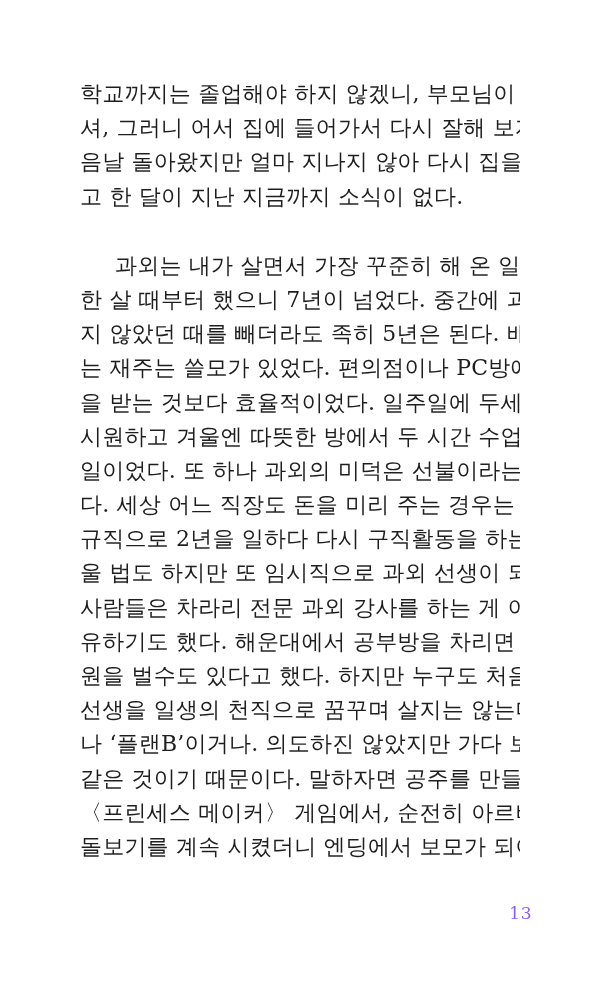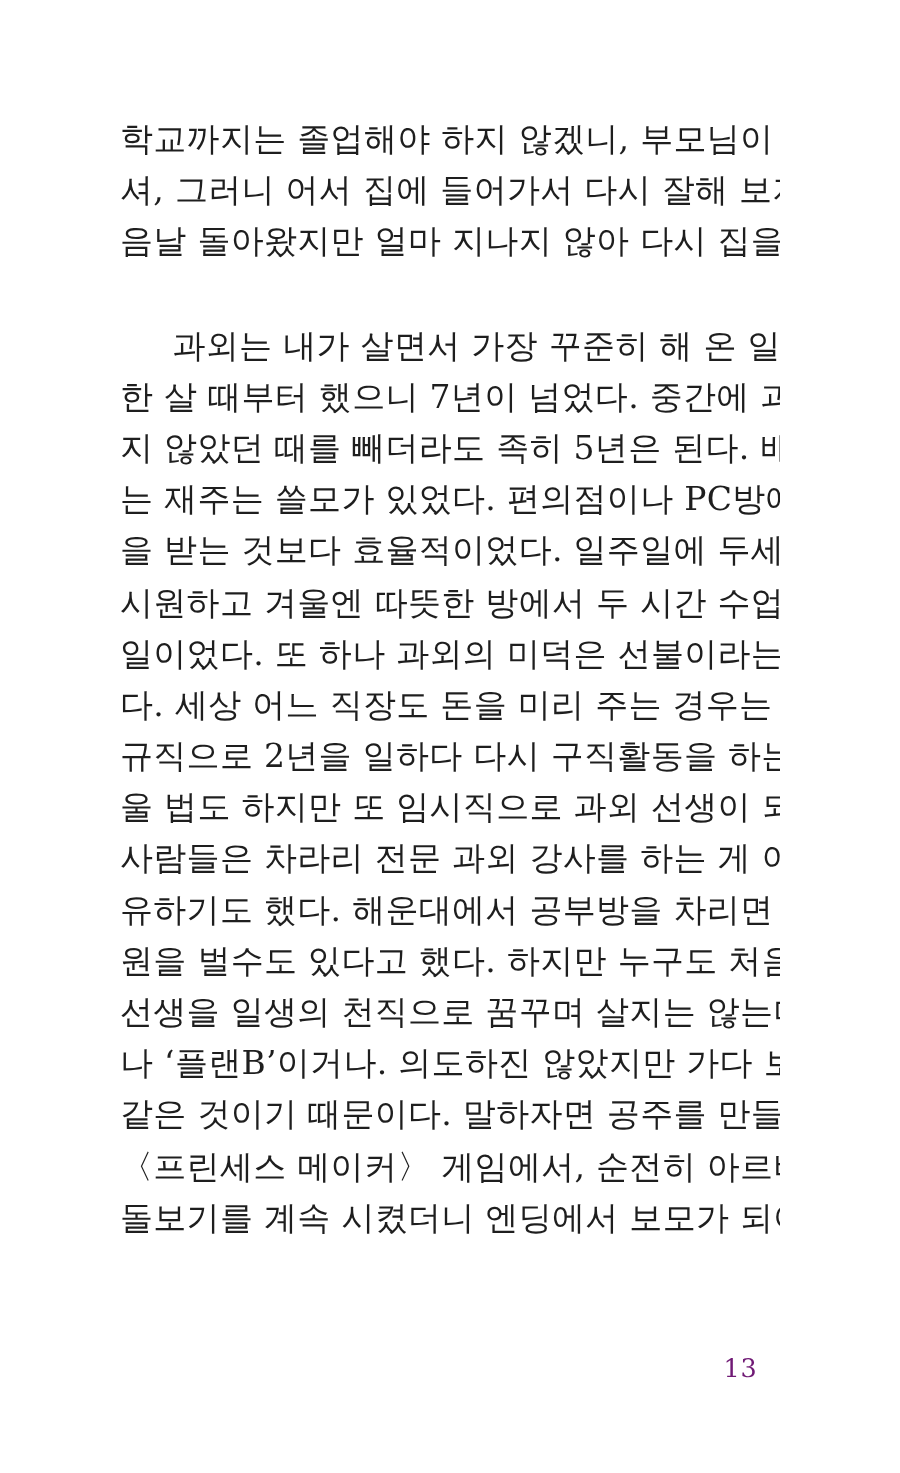--- a/index.html
+++ b/index.html
@@ -40,38 +40,39 @@
     height: 34.2px;
   }
   .line.last {
     text-align-last: left;
   }
   .paragraph.indented .line:first-child {
     text-indent: 35px;
   }
   .page-number {
     position: absolute;
-    left: 65px;
+    left: 92px;
     top: 903px;
     width: 440px;
     text-align: right;
     font-size: 17px;
-    color: #701a75;
+    color: #8b5cf6;
     letter-spacing: 0.5px;
   }
 </style>
 </head>
 <body>
 
 <div class="page">
   <div class="text-block">
     <div class="paragraph">
         <div class="line">학교까지는 졸업해야 하지 않겠니, 부모님이 많이 걱정하</div>
         <div class="line">셔, 그러니 어서 집에 들어가서 다시 잘해 보자. 아이는 다</div>
         <div class="line">음날 돌아왔지만 얼마 지나지 않아 다시 집을 나갔다. 그리</div>
+        <div class="line last">고 한 달이 지난 지금까지 소식이 없다.</div>
       </div>
     <div class="paragraph indented">
         <div class="line">과외는 내가 살면서 가장 꾸준히 해 온 일이다. 스물</div>
         <div class="line">한 살 때부터 했으니 7년이 넘었다. 중간에 과외 일을 하</div>
         <div class="line">지 않았던 때를 빼더라도 족히 5년은 된다. 배워서 남 주</div>
         <div class="line">는 재주는 쓸모가 있었다. 편의점이나 PC방에서 최저임금</div>
         <div class="line">을 받는 것보다 효율적이었다. 일주일에 두세 번, 여름엔</div>
         <div class="line">시원하고 겨울엔 따뜻한 방에서 두 시간 수업을 하면 되는</div>
         <div class="line">일이었다. 또 하나 과외의 미덕은 선불이라는 것에 있었</div>
         <div class="line">다. 세상 어느 직장도 돈을 미리 주는 경우는 없었다. 비정</div>

